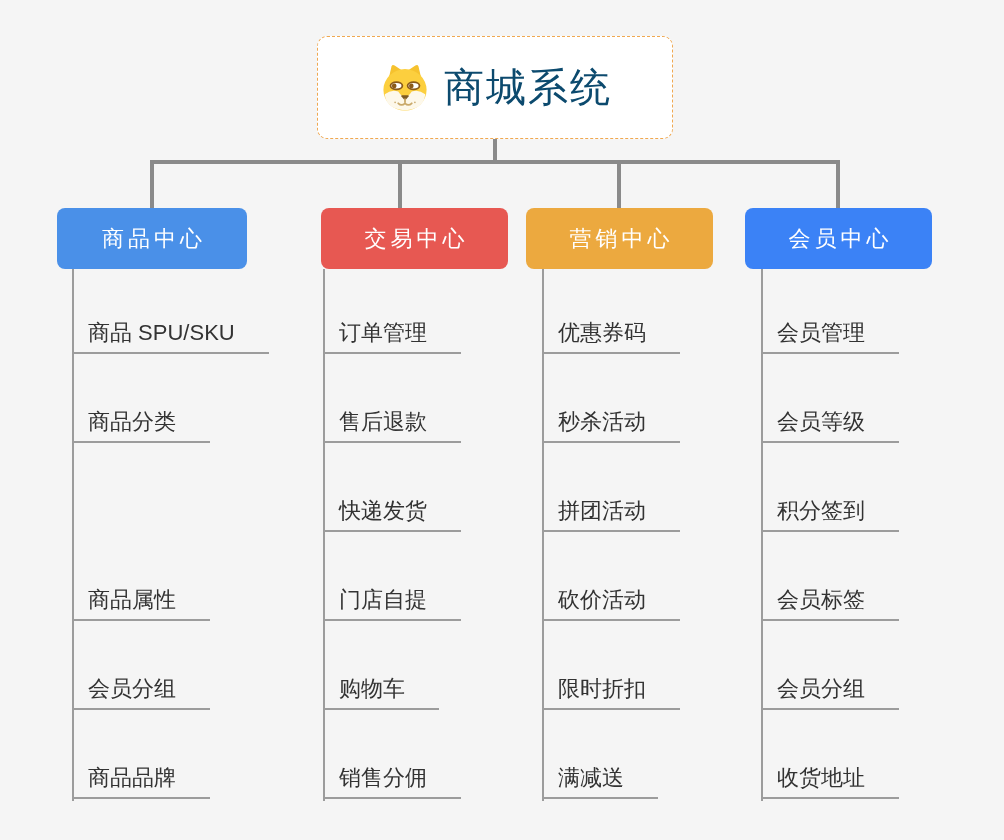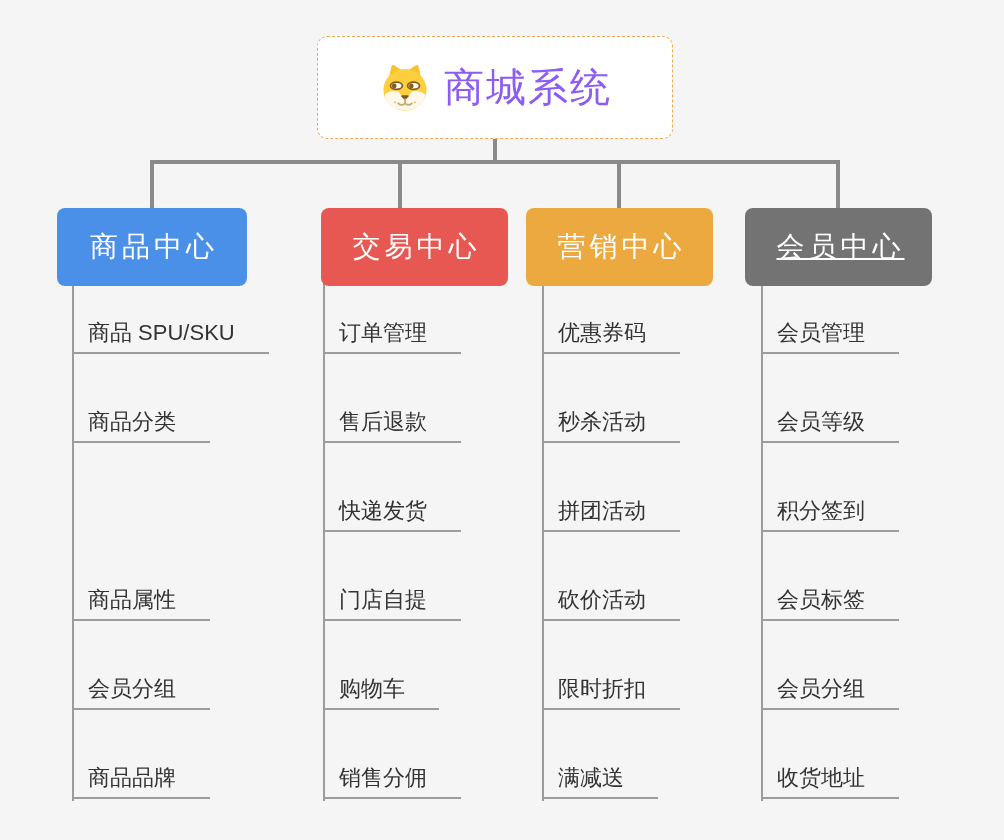--- a/index.html
+++ b/index.html
@@ -29,23 +29,23 @@
   .root-vline{left:493px;top:139px;width:4px;height:23px;}
   .trunk-hline{left:150px;top:160px;width:690px;height:4px;}
   .stub{top:164px;width:4px;height:44px;}
   .stub.s0{left:150px}.stub.s1{left:398px}.stub.s2{left:617px}.stub.s3{left:836px}
 
   .spine{position:absolute;top:269px;width:2px;height:532px;background:var(--line-thin);}
   .spine.c0{left:72px}.spine.c1{left:323px}.spine.c2{left:542px}.spine.c3{left:761px}
 
   
   .branch-header{
-    position:absolute;top:208px;height:78px;border-radius:8px;
+    position:absolute;top:208px;height:61px;border-radius:8px;
     display:flex;align-items:center;justify-content:center;
-    color:#ffffff;font-size:28px;letter-spacing:4px;text-indent:4px;
+    color:#ffffff;font-size:22px;letter-spacing:4px;text-indent:4px;
   }
   .branch-header.h0{left:57px;width:190px;}
   .branch-header.h1{left:321px;width:187px;}
   .branch-header.h2{left:526px;width:187px;}
   .branch-header.h3{left:745px;width:187px;}
 
   
   .leaf{
     position:absolute;display:inline-block;white-space:nowrap;
     font-size:22px;line-height:26px;color:var(--leaf-text);
@@ -83,27 +83,27 @@
           <ellipse cx="39.5" cy="25.5" rx="6.6" ry="4.1"></ellipse>
         </g>
         <circle cx="18" cy="25.7" r="2.6" fill="#8a5a1a"></circle>
         <circle cx="37" cy="25.7" r="2.6" fill="#8a5a1a"></circle>
         <path d="M26.8 36 h6.4 q1.6 0 .8 1.5 l-2.7 3.1 q-1.3 1.3 -2.6 0 l-2.7 -3.1 q-.8 -1.5 .8 -1.5 Z" fill="#7d5a23"></path>
         <path d="M30 40.5 v3.2 M22.5 45 q3.7 3.6 7.5 0 q3.8 3.6 7.5 0" fill="none" stroke="#c9a96a" stroke-width="2" stroke-linecap="round"></path>
         <circle cx="19" cy="44" r="0.9" fill="#c9a96a"></circle>
         <circle cx="41" cy="44" r="0.9" fill="#c9a96a"></circle>
       </svg>
     </span>
-    <span class="root-title" style="color: #8b5cf6;">商城系统</span>
+    <span class="root-title" style="color: #0c4a6e;">商城系统</span>
   </div>
 
   <div class="branch-header h0" style="background-color: rgb(74, 144, 232);">商品中心</div>
   <div class="branch-header h1" style="background-color: rgb(231, 88, 82);">交易中心</div>
   <div class="branch-header h2" style="background-color: rgb(236, 169, 63);">营销中心</div>
-  <div class="branch-header h3" style="background-color: #737373; text-decoration: underline;">会员中心</div>
+  <div class="branch-header h3" style="background-color: #3b82f6;">会员中心</div>
 
   <div class="leaf c0 r0">商品 SPU/SKU</div>
   <div class="leaf c0 r1">商品分类</div>
   <div class="leaf c0 r3">商品属性</div>
   <div class="leaf c0 r4">会员分组</div>
   <div class="leaf c0 r5">商品品牌</div>
 
   <div class="leaf c1 r0">订单管理</div>
   <div class="leaf c1 r1">售后退款</div>
   <div class="leaf c1 r2">快递发货</div>

